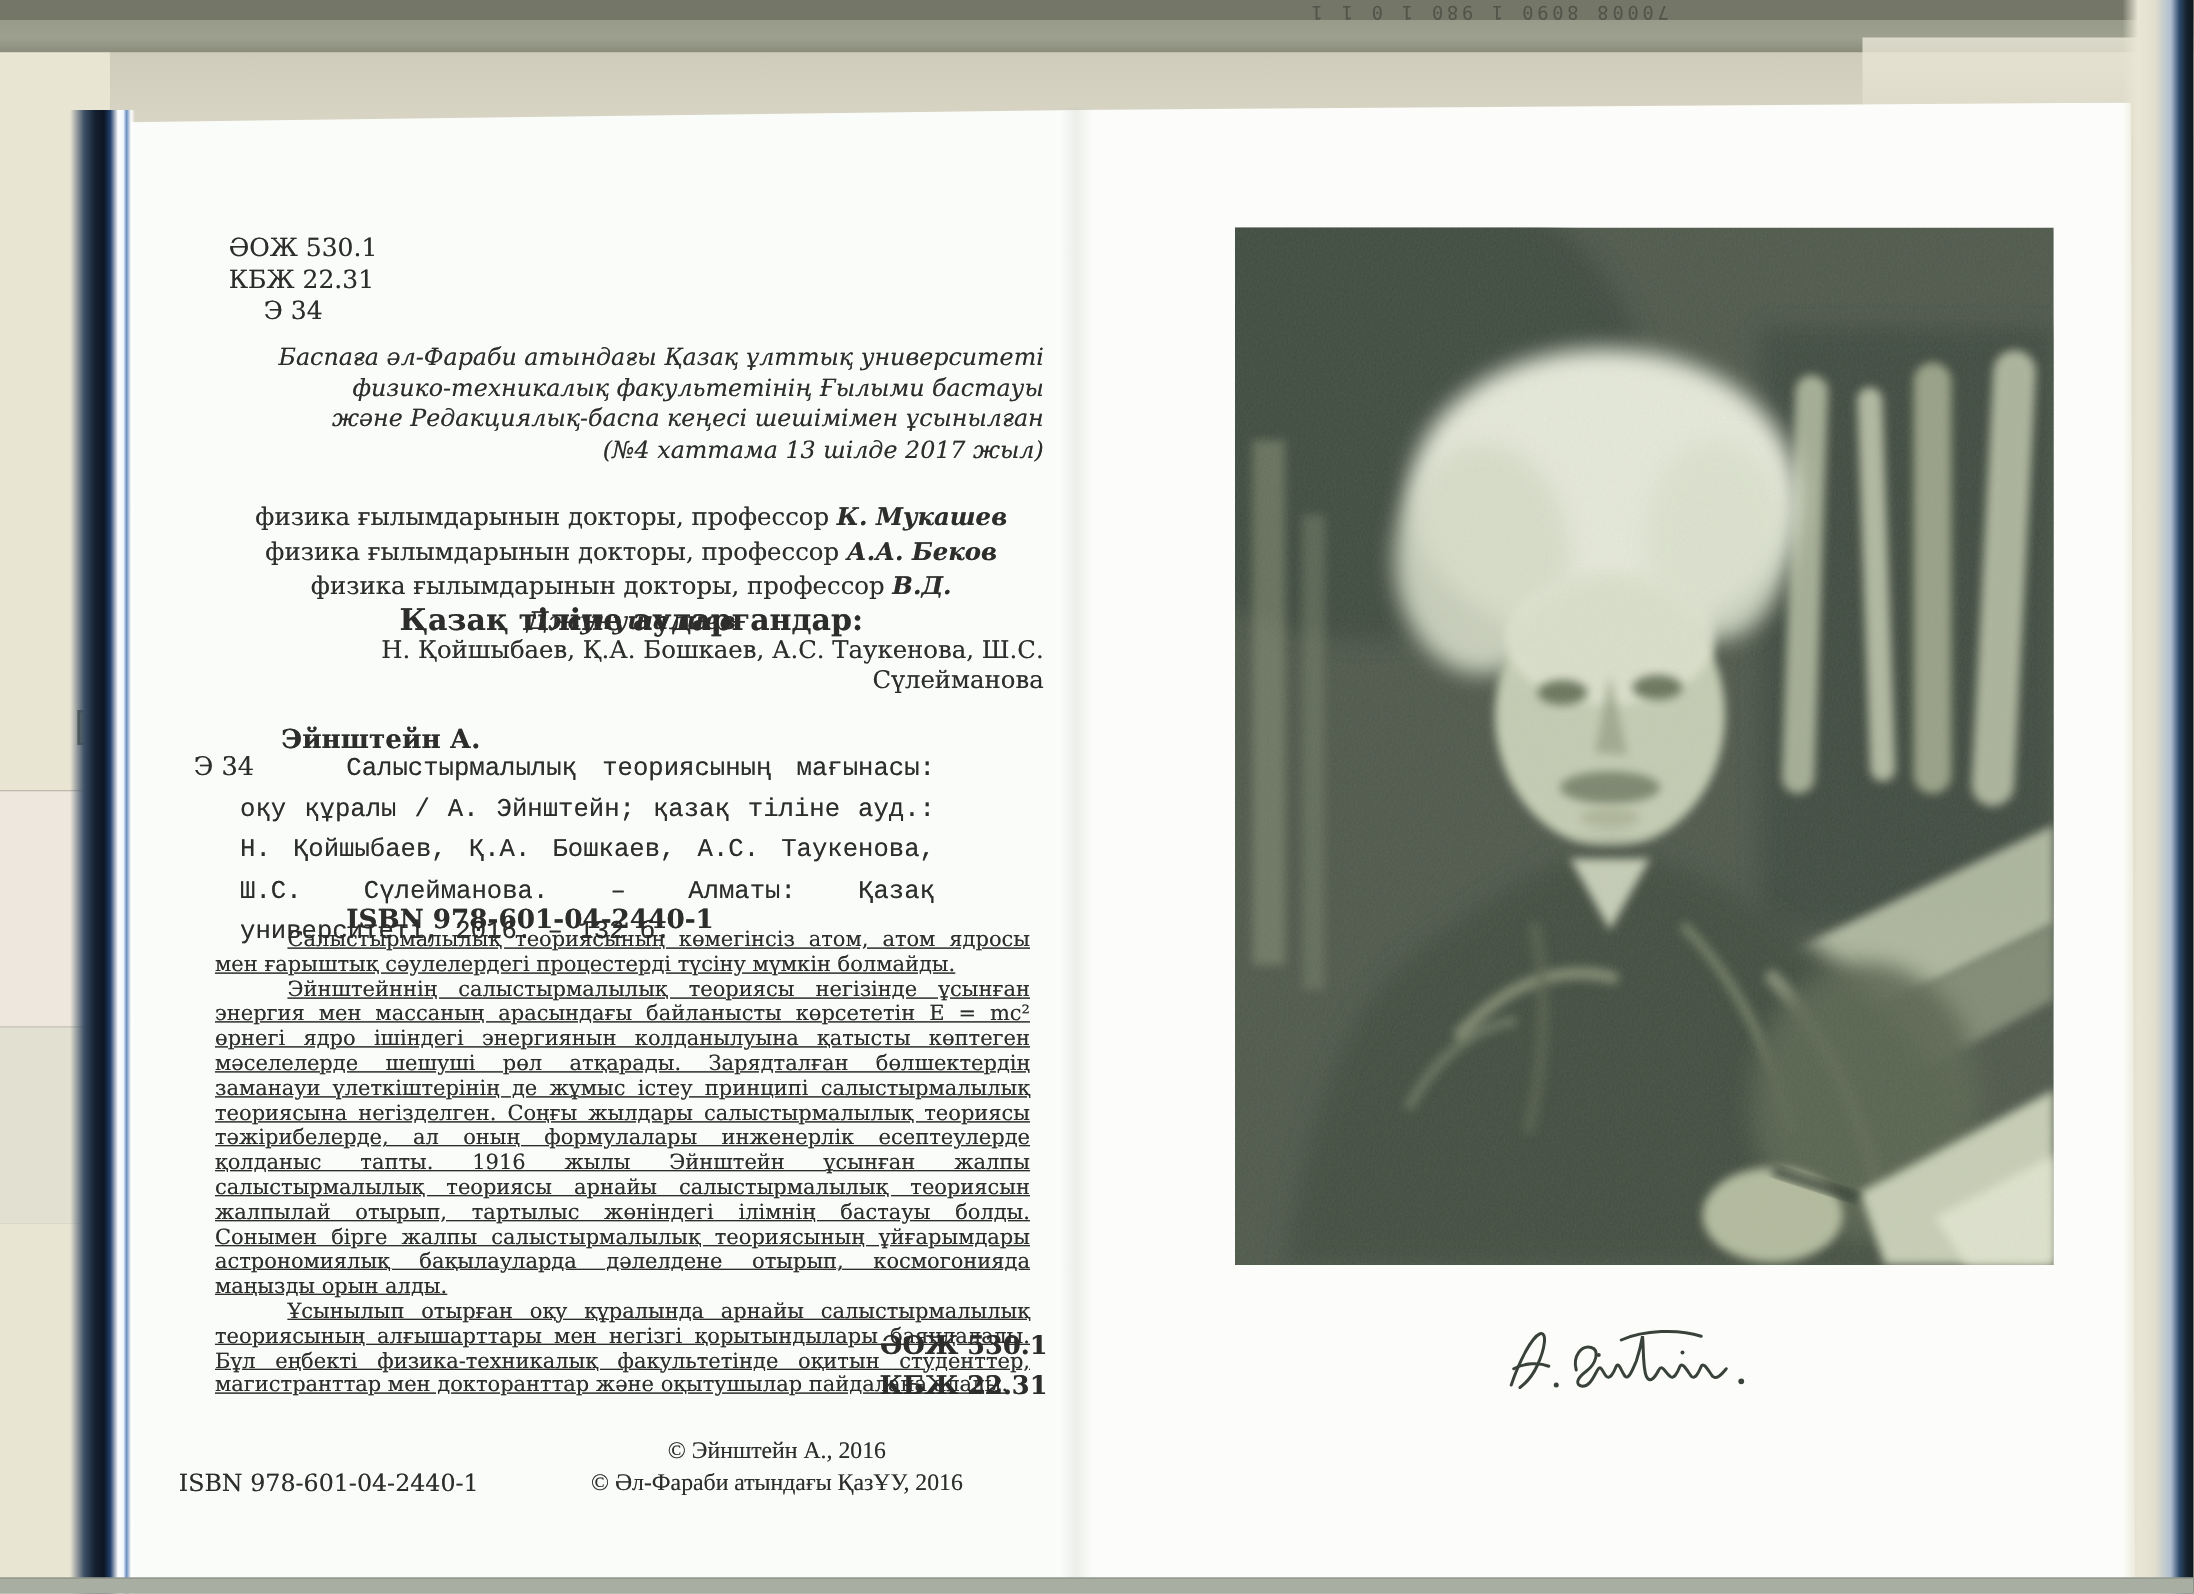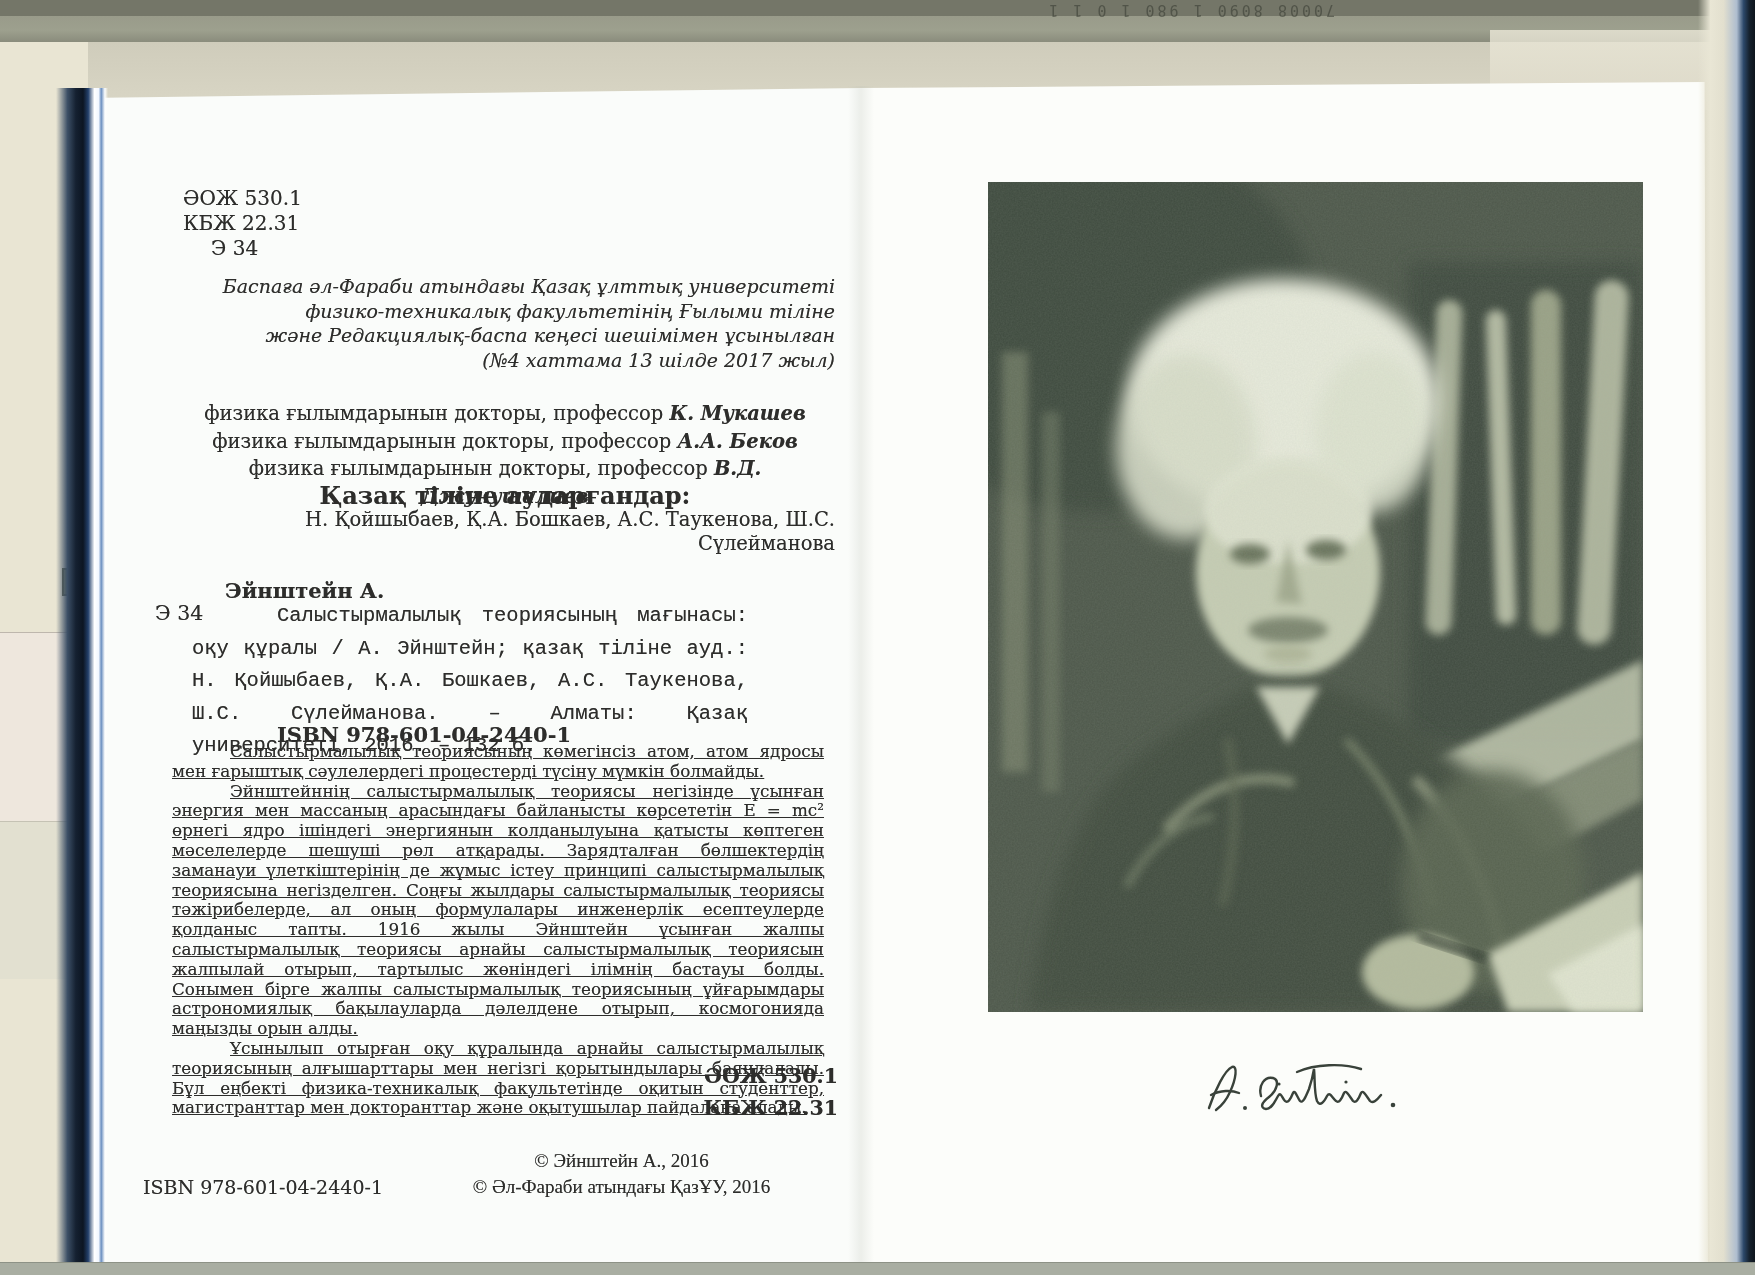--- a/index.html
+++ b/index.html
@@ -93,21 +93,21 @@
   <div class="gutter"></div>
 
   <div class="txt udc-top">
     <span class="l1">ӘОЖ 530.1</span>
     <span class="l2">КБЖ 22.31</span>
     <span class="l3">Э 34</span>
   </div>
 
   <div class="txt approval">
     <div>Баспаға әл-Фараби атындағы Қазақ ұлттық университеті</div>
-    <div>физико-техникалық факультетінің Ғылыми тіліне</div>
+    <div>физико-техникалық факультетінің Ғылыми бастауы</div>
     <div>және Редакциялық-баспа кеңесі шешімімен ұсынылған</div>
     <div>(№4 хаттама 13 шілде 2017 жыл)</div>
   </div>
 
   <div class="txt rev-lines">
     <div><span>физика ғылымдарынын докторы, профессор </span><b>К. Мукашев</b></div>
     <div><span>физика ғылымдарынын докторы, профессор </span><b>А.А. Беков</b></div>
     <div><span>физика ғылымдарынын докторы, профессор </span><b>В.Д. Джунушалиев</b></div>
   </div>
 

